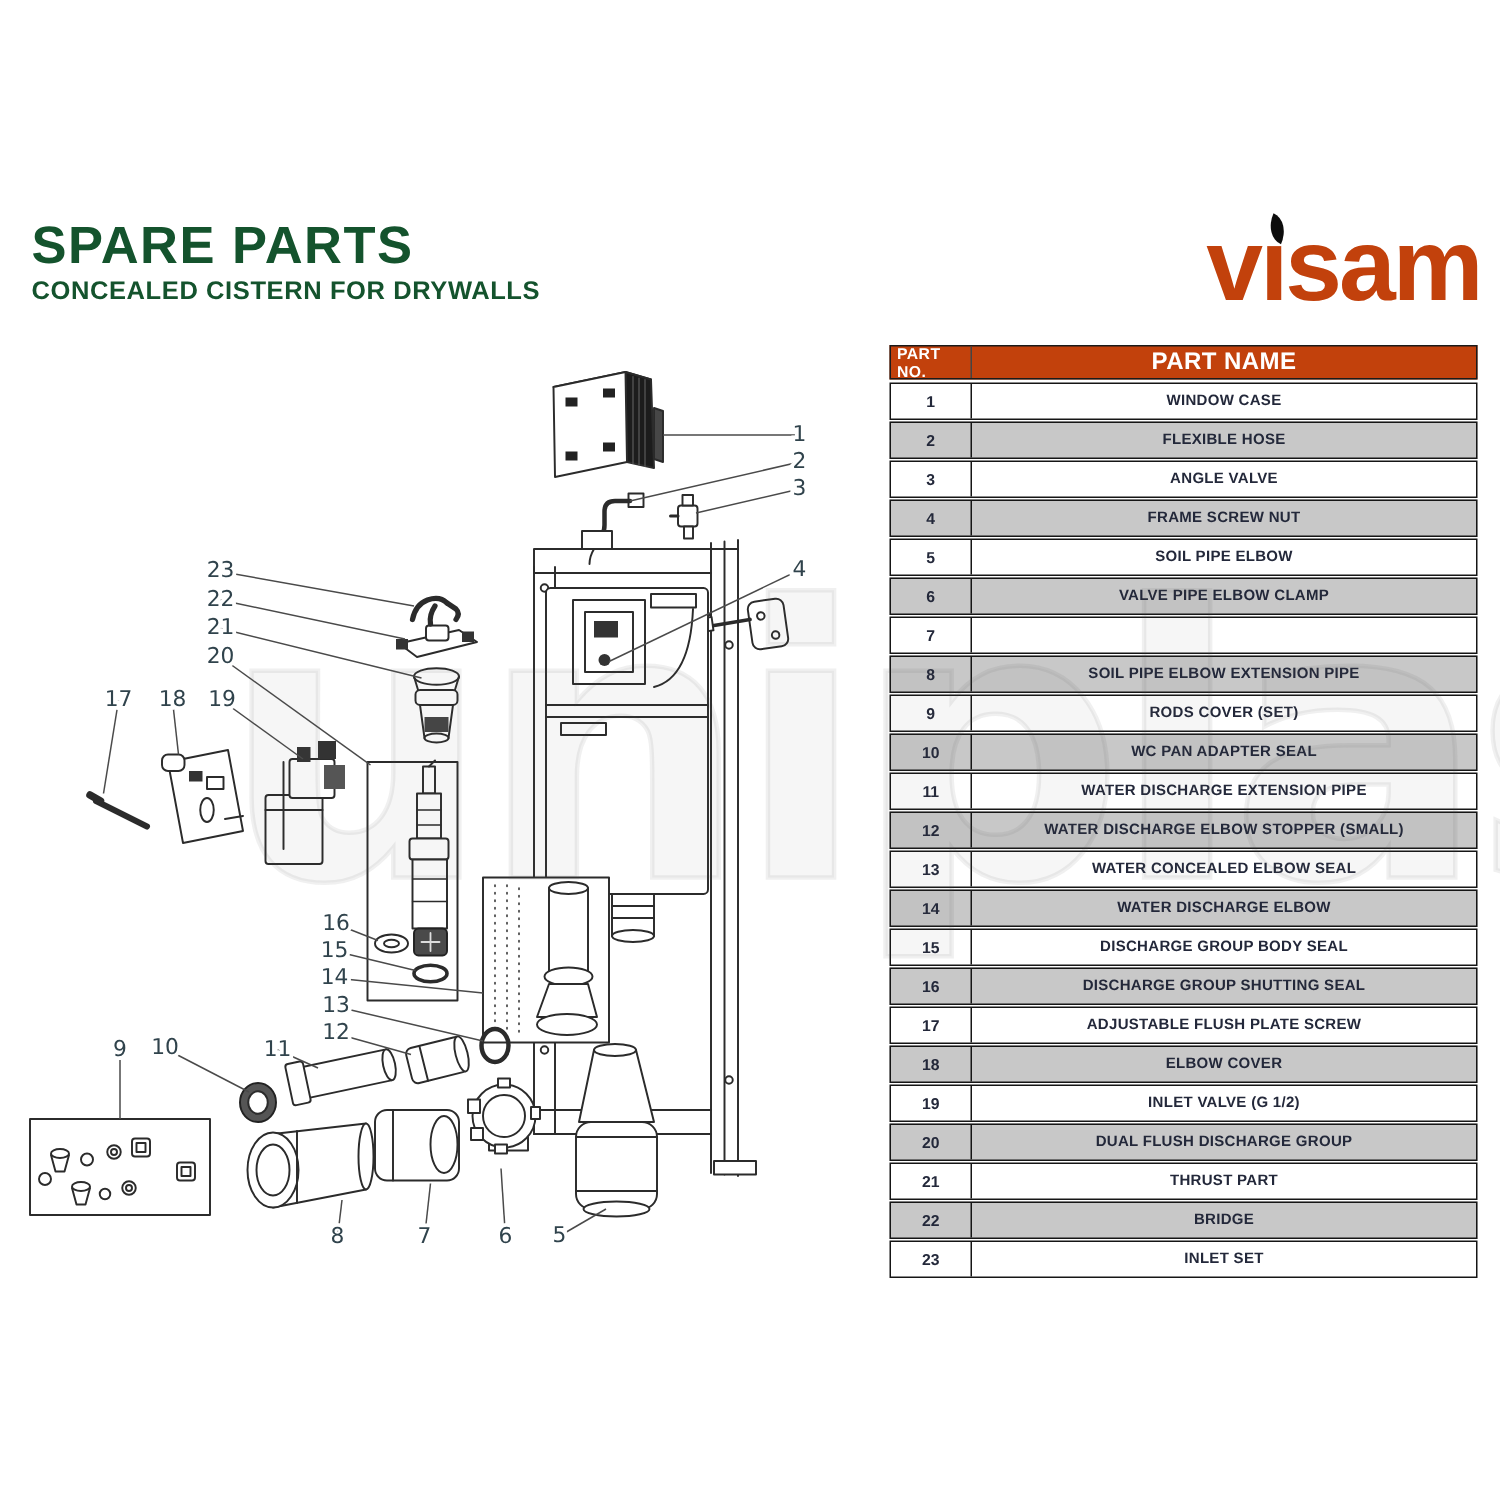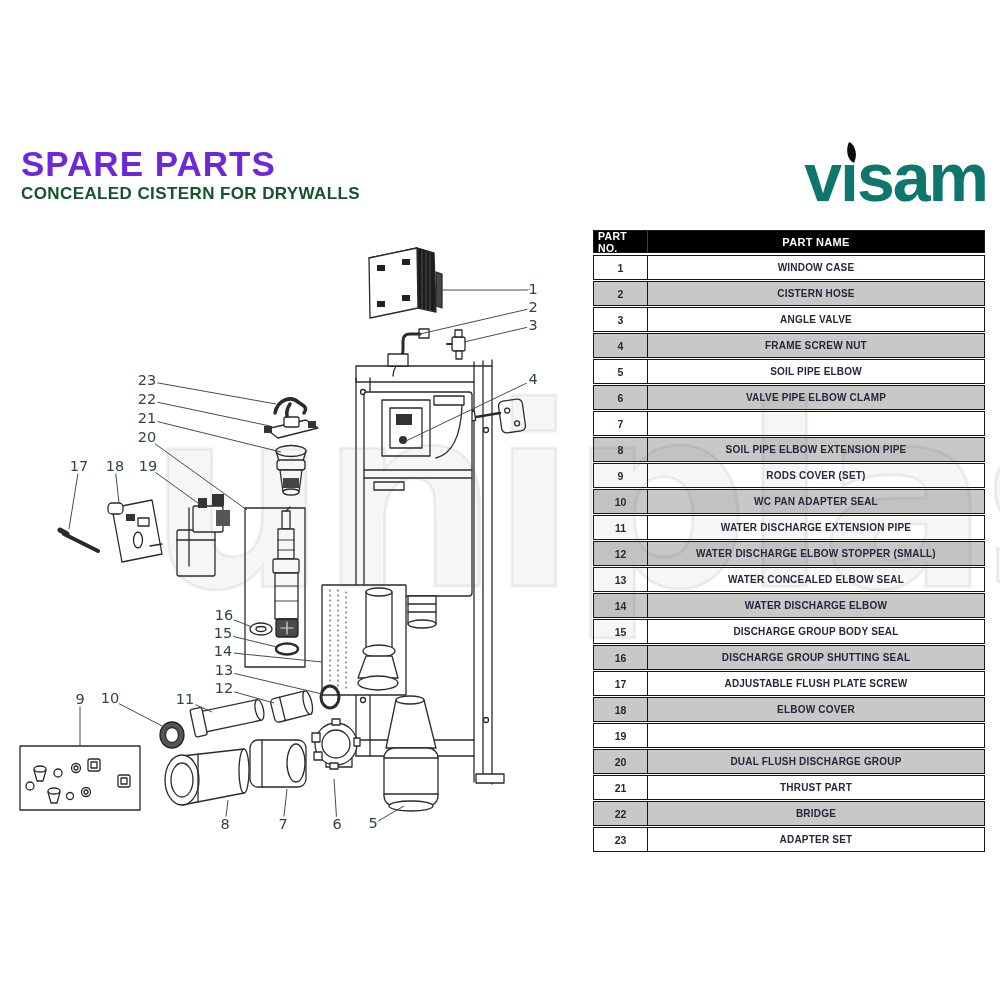--- a/index.html
+++ b/index.html
@@ -1,42 +1,42 @@
 <!DOCTYPE html>
 <html><head>
 <meta charset="utf-8">
 <style>
   html,body{margin:0;padding:0;background:#888;}
   .page{position:relative;width:1000px;height:1000px;margin:0 auto;background:#fff;overflow:hidden;
         font-family:"Liberation Sans",sans-serif;color:#111;}
   
   .title-block{position:absolute;left:21px;top:146px;z-index:3;}
-  .title-block h1{margin:0;font-size:35px;font-weight:bold;letter-spacing:1px;color:#6d28d9;line-height:1.0;}
+  .title-block h1{margin:0;font-size:35px;font-weight:bold;letter-spacing:1px;color:#14532d;line-height:1.0;}
   .title-block h2{margin:3px 0 0 0;font-size:17px;font-weight:bold;letter-spacing:0.4px;color:#14532d;}
   
   .logo{position:absolute;top:143px;right:13px;z-index:3;font-size:68px;font-weight:bold;
-        letter-spacing:-2px;color:#0f766e;line-height:1;}
+        letter-spacing:-2px;color:#c2410c;line-height:1;}
   .logo .leaf{position:absolute;left:41px;top:1px;width:13px;height:17px;background:#0d0d0d;
         border-radius:0 100% 0 100%;transform:rotate(24deg);}
   
   .watermark{position:absolute;left:148px;top:352px;z-index:6;pointer-events:none;
         font-family:"DejaVu Sans",sans-serif;font-weight:bold;font-size:252px;letter-spacing:-8px;
         color:rgba(90,90,90,0.055);-webkit-text-stroke:3px rgba(80,80,80,0.085);white-space:nowrap;}
   
   .diagram{position:absolute;left:0;top:0;z-index:1;}
   .leader{stroke:#4a4a4a;stroke-width:1;}
   .callout{font-family:"DejaVu Sans",sans-serif;font-size:14.5px;fill:#30434c;
         text-anchor:middle;dominant-baseline:middle;paint-order:stroke;stroke:#fff;stroke-width:5px;}
   
   .parts-table{position:absolute;left:593px;top:230px;width:392px;z-index:2;}
-  .thead{display:flex;height:23px;background:#000000;border:1px solid #1a1a1a;box-sizing:border-box;margin-bottom:2px;}
+  .thead{display:flex;height:23px;background:#c2410c;border:1px solid #1a1a1a;box-sizing:border-box;margin-bottom:2px;}
   .th-no{width:54px;display:flex;align-items:center;padding-left:4px;box-sizing:border-box;
         border-right:1.5px solid #444;color:#fff;font-size:10.5px;font-weight:bold;letter-spacing:0.3px;}
   .th-name{flex:1;display:flex;align-items:center;justify-content:center;color:#fff;
-        font-size:11px;font-weight:bold;letter-spacing:0.3px;}
+        font-size:16px;font-weight:bold;letter-spacing:0.3px;}
   .t-row{display:flex;height:25px;background:#fff;border:1px solid #151515;border-top-width:1.5px;
         border-bottom-width:1.5px;box-sizing:border-box;margin-bottom:1px;}
   .t-row.alt{background:#c8c8c8;}
   .c-no{width:54px;display:flex;align-items:center;justify-content:center;box-sizing:border-box;
         border-right:1.5px solid #151515;font-size:10.5px;font-weight:bold;color:#23283a;}
   .c-name{flex:1;display:flex;align-items:center;justify-content:center;font-size:10px;
         font-weight:bold;color:#23283a;letter-spacing:0.2px;}
 </style>
 </head>
 <body>
@@ -321,21 +321,21 @@
       <div class="th-no">PART NO.</div>
       <div class="th-name">PART NAME</div>
     </div>
     <div>
         <div class="t-row">
     <div class="c-no">1</div>
     <div class="c-name">WINDOW CASE</div>
   </div>
         <div class="t-row alt">
     <div class="c-no">2</div>
-    <div class="c-name">CISTERN HOSE</div>
+    <div class="c-name">FLEXIBLE HOSE</div>
   </div>
         <div class="t-row">
     <div class="c-no">3</div>
     <div class="c-name">ANGLE VALVE</div>
   </div>
         <div class="t-row alt">
     <div class="c-no">4</div>
     <div class="c-name">FRAME SCREW NUT</div>
   </div>
         <div class="t-row">
@@ -388,33 +388,34 @@
         <div class="t-row">
     <div class="c-no">17</div>
     <div class="c-name">ADJUSTABLE FLUSH PLATE SCREW</div>
   </div>
         <div class="t-row alt">
     <div class="c-no">18</div>
     <div class="c-name">ELBOW COVER</div>
   </div>
         <div class="t-row">
     <div class="c-no">19</div>
+    <div class="c-name">INLET VALVE (G 1/2)</div>
   </div>
         <div class="t-row alt">
     <div class="c-no">20</div>
     <div class="c-name">DUAL FLUSH DISCHARGE GROUP</div>
   </div>
         <div class="t-row">
     <div class="c-no">21</div>
     <div class="c-name">THRUST PART</div>
   </div>
         <div class="t-row alt">
     <div class="c-no">22</div>
     <div class="c-name">BRIDGE</div>
   </div>
         <div class="t-row">
     <div class="c-no">23</div>
-    <div class="c-name">ADAPTER SET</div>
+    <div class="c-name">INLET SET</div>
   </div>
       </div>
   </div>
 
 </div>
 
 </body></html>

